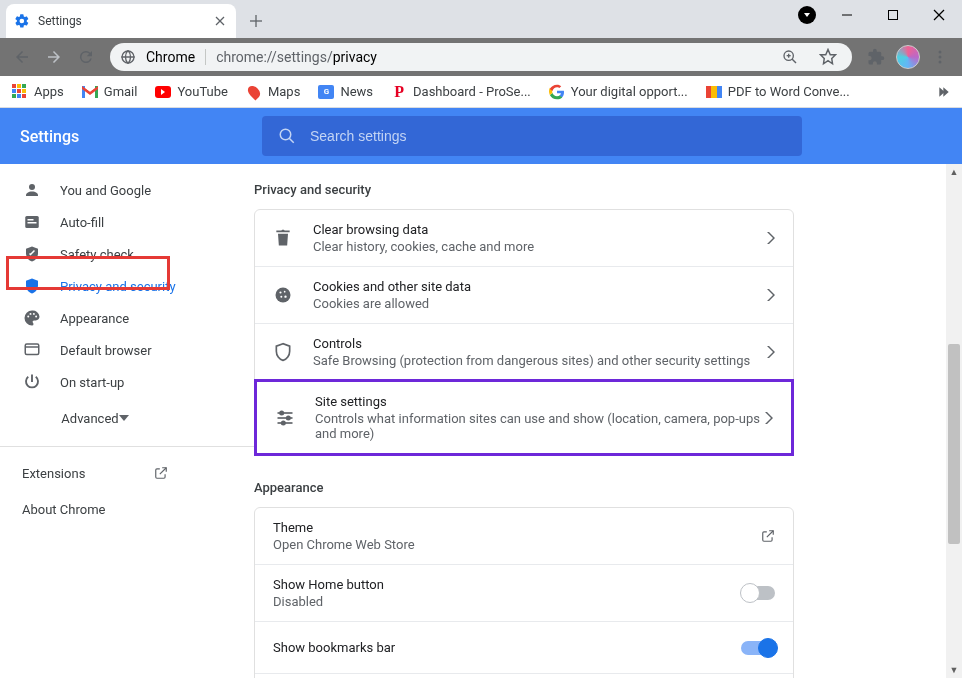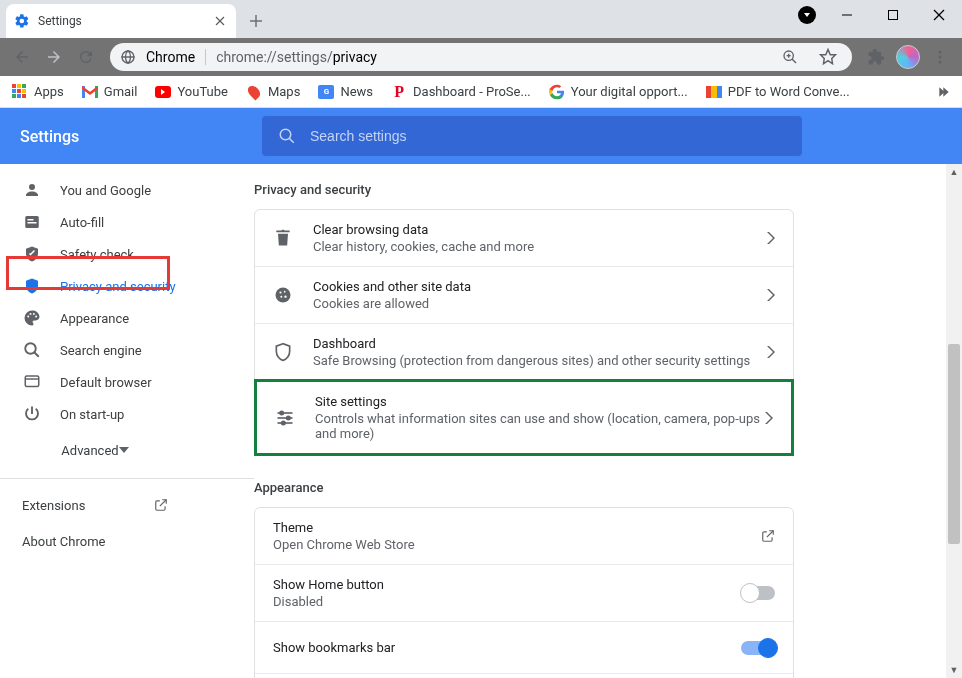--- a/index.html
+++ b/index.html
@@ -70,21 +70,21 @@
   .main { flex:1; overflow:auto; padding: 18px 0 0 0; }
   .section-title { font-size:13px; color:#3c4043; padding: 0 0 12px 0; font-weight:500; }
   .card { width:540px; border:1px solid #e0e0e0; border-radius:6px; background:#fff; margin-bottom:24px; }
   .row { display:flex; align-items:center; min-height:52px; padding:12px 18px; border-top:1px solid #e8eaed; position:relative; cursor:pointer; }
   .row:first-child { border-top:none; }
   .row .ricon { width:22px; color:#5f6368; margin-right:18px; }
   .row .rbody { flex:1; }
   .row .rtitle { font-size:13px; color:#202124; }
   .row .rsub { font-size:13px; color:#5f6368; margin-top:2px; }
   .row .chev { color:#5f6368; }
-  .row-highlight { border:3px solid #15803d; margin:-1px; }
+  .row-highlight { border:3px solid #6d28d9; margin:-1px; }
 
   .toggle { width:34px;height:14px;background:#bdc1c6;border-radius:7px;position:relative; }
   .toggle::after { content:"";position:absolute;width:18px;height:18px;background:#fff;border:1px solid #bdc1c6;border-radius:50%;top:-3px;left:-1px; }
   .toggle.on { background:#8ab4f8; }
   .toggle.on::after { background:#1a73e8;border-color:#1a73e8;left:17px; }
 
   
   .vscroll { position:absolute; right:0; top:164px; width:16px; bottom:0; background:#f1f1f1; }
   .vscroll .thumb { position:absolute; left:2px; right:2px; top:180px; height:200px; background:#c1c1c1; border-radius:2px; }
   .vscroll .arrow { position:absolute; left:0; right:0; height:16px; display:flex;align-items:center;justify-content:center; color:#606060; font-size:9px; }
@@ -329,29 +329,20 @@
             <circle cx="7" cy="10" r="1.3" fill="#fff"></circle>
             <circle cx="10" cy="6.5" r="1.3" fill="#fff"></circle>
             <circle cx="14.5" cy="6.5" r="1.3" fill="#fff"></circle>
             <circle cx="17.5" cy="10" r="1.3" fill="#fff"></circle>
           </svg>
         </span>
       <span>Appearance</span>
     </div>
     <div class="side-item">
       <span class="sicon">
-          <svg width="18" height="18" viewBox="0 0 24 24" fill="none" stroke="currentColor" stroke-width="2.5">
-            <circle cx="10" cy="10" r="7"></circle>
-            <line x1="15" y1="15" x2="21" y2="21"></line>
-          </svg>
-        </span>
-      <span>Search engine</span>
-    </div>
-    <div class="side-item">
-      <span class="sicon">
           <svg width="18" height="18" viewBox="0 0 24 24" fill="currentColor">
             <rect x="3" y="4" width="18" height="14" rx="2" fill="none" stroke="currentColor" stroke-width="2"></rect>
             <line x1="3" y1="8" x2="21" y2="8" stroke="currentColor" stroke-width="2"></line>
           </svg>
         </span>
       <span>Default browser</span>
     </div>
     <div class="side-item">
       <span class="sicon">
           <svg width="18" height="18" viewBox="0 0 24 24" fill="none" stroke="currentColor" stroke-width="2.5">
@@ -426,21 +417,21 @@
             </svg>
           </span>
       </div>
       <div class="row">
         <span class="ricon">
             <svg width="20" height="20" viewBox="0 0 24 24" fill="none" stroke="#5f6368" stroke-width="2">
               <path d="M12 2 4 5v6c0 5 3.4 9.7 8 11 4.6-1.3 8-6 8-11V5z"></path>
             </svg>
           </span>
         <div class="rbody">
-          <div class="rtitle">Dashboard</div>
+          <div class="rtitle">Controls</div>
           <div class="rsub">Safe Browsing (protection from dangerous sites) and other security settings</div>
         </div>
         <span class="chev">
             <svg width="8" height="12" viewBox="0 0 8 12">
               <polygon points="0 0 6 6 0 12 2 12 8 6 2 0" fill="#5f6368"></polygon>
             </svg>
           </span>
       </div>
       <div class="row row-highlight">
         <span class="ricon">

